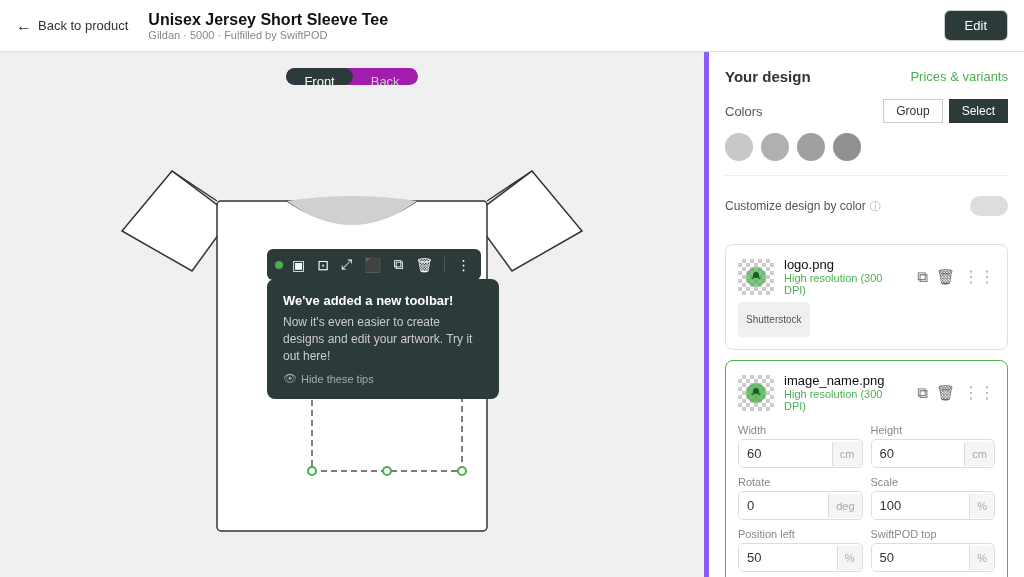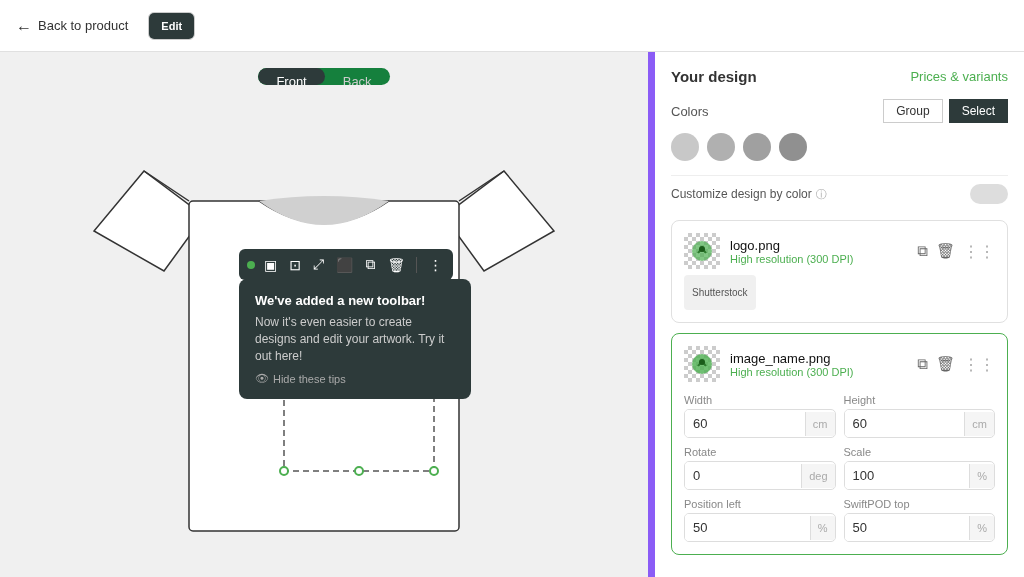--- a/index.html
+++ b/index.html
@@ -6,64 +6,64 @@
     body { font-family: -apple-system, BlinkMacSystemFont, 'Segoe UI', sans-serif; font-size: 13px; background: #f5f5f5; color: #333; display: flex; flex-direction: column; height: 577px; overflow: hidden; }
 
     
     .top-nav { background: #fff; border-bottom: 1px solid #e0e0e0; padding: 0 16px; height: 52px; display: flex; align-items: center; gap: 20px; flex-shrink: 0; }
     .back-btn { display: flex; align-items: center; gap: 6px; color: #333; font-size: 13px; cursor: pointer; text-decoration: none; white-space: nowrap; }
     .back-arrow { font-size: 16px; }
     .product-info { display: flex; flex-direction: column; flex: 1; }
     .product-title { font-size: 16px; font-weight: 600; color: #111; }
     .product-meta { font-size: 11px; color: #888; }
     .edit-preview-toggle { display: flex; border: 1px solid #ccc; border-radius: 6px; overflow: hidden; }
-    .toggle-btn { padding: 7px 12px; font-size: 11px; cursor: pointer; border: none; background: #fff; color: #333; font-weight: bold; }
+    .toggle-btn { padding: 7px 20px; font-size: 13px; cursor: pointer; border: none; background: #fff; color: #333; }
     .toggle-btn.active { background: #2d3a3a; color: #fff; }
 
     
     .main-content { display: flex; flex: 1; overflow: hidden; }
 
     
     .canvas-area { flex: 1; background: #f0f0f0; display: flex; flex-direction: column; align-items: center; padding: 16px; position: relative; overflow: hidden; }
-    .view-toggle { display: flex; background: #15803d; border-radius: 20px; overflow: hidden; margin-bottom: 16px; }
+    .view-toggle { display: flex; background: #a21caf; border-radius: 20px; overflow: hidden; margin-bottom: 16px; }
     .view-btn { padding: 6px 18px; font-size: 13px; cursor: pointer; border: none; background: transparent; color: #fff; border-radius: 20px; }
     .view-btn.active { background: #2d3a3a; }
     .view-btn.inactive { background: transparent; color: #ccc; }
 
     
     .tshirt-container { position: relative; width: 480px; height: 460px; }
 
     
     .design-toolbar { position: absolute; top: 148px; left: 155px; background: #2d3a3a; border-radius: 6px; padding: 5px 8px; display: flex; align-items: center; gap: 6px; z-index: 10; }
     .toolbar-green-dot { width: 8px; height: 8px; background: #4caf50; border-radius: 50%; }
     .toolbar-icon { color: #fff; font-size: 14px; cursor: pointer; padding: 2px 3px; }
     .toolbar-separator { width: 1px; height: 16px; background: #555; margin: 0 2px; }
 
     
     .tooltip-box { position: absolute; top: 178px; left: 155px; background: #2d3a3a; color: #fff; border-radius: 8px; padding: 14px 16px; width: 232px; z-index: 10; font-size: 12px; }
     .tooltip-title { font-weight: 700; font-size: 13px; margin-bottom: 6px; }
     .tooltip-text { color: #ccc; line-height: 1.4; margin-bottom: 8px; }
     .tooltip-hide { color: #aaa; font-size: 11px; cursor: pointer; display: flex; align-items: center; gap: 4px; }
 
     
-    .right-panel { width: 376px; background: #fff; border-left: 7px solid #8b5cf6; overflow-y: auto; padding: 16px; flex-shrink: 0; }
+    .right-panel { width: 320px; background: #fff; border-left: 5px solid #8b5cf6; overflow-y: auto; padding: 16px; flex-shrink: 0; }
     .panel-header { display: flex; justify-content: space-between; align-items: center; margin-bottom: 14px; }
     .panel-title { font-size: 15px; font-weight: 600; }
     .prices-link { color: #4caf50; font-size: 13px; cursor: pointer; }
 
     
     .section-header { display: flex; justify-content: space-between; align-items: center; margin-bottom: 10px; }
     .section-title { font-size: 13px; font-weight: 500; color: #555; }
     .btn-small { padding: 4px 12px; font-size: 12px; border: 1px solid #ccc; border-radius: 0; background: #fff; cursor: pointer; color: #333; }
     .btn-small.active { background: #2d3a3a; color: #fff; border-color: #2d3a3a; }
 
     .color-swatches { display: flex; gap: 8px; margin-bottom: 14px; }
     .color-swatch { width: 28px; height: 28px; border-radius: 50%; cursor: pointer; }
 
-    .customize-row { display: flex; justify-content: space-between; padding: 8px 0; border-top: 1px solid #eee; margin-bottom: 8px; }
+    .customize-row { display: flex; justify-content: space-between; padding: 20px 0; border-top: 1px solid #eee; margin-bottom: 8px; }
     .customize-label { font-size: 12px; color: #555; display: flex; align-items: center; gap: 4px; }
     .info-icon { color: #aaa; font-size: 11px; }
     .toggle-switch { width: 38px; height: 20px; background: #ccc; border-radius: 10px; position: relative; cursor: pointer; }
     .toggle-switch.off { background: #ddd; }
 
     
     .design-item { border: 1.5px solid #e0e0e0; border-radius: 8px; padding: 12px; margin-bottom: 10px; }
     .design-item.active { border-color: #4caf50; }
     .design-item-header { display: flex; align-items: center; gap: 10px; }
     .design-thumb { width: 36px; height: 36px; background: repeating-conic-gradient(#ccc 0% 25%, #fff 0% 50%) 0 0 / 8px 8px; border-radius: 4px; flex-shrink: 0; display: flex; align-items: center; justify-content: center; overflow: hidden; }
@@ -85,20 +85,24 @@
     .field-unit { font-size: 11px; color: #aaa; background: #f5f5f5; padding: 6px 7px; border-left: 1px solid #ddd; white-space: nowrap; }
   </style>
 </head>
 <body>
 
 <div class="top-nav">
   <a class="back-btn">
     <span class="back-arrow">←</span>
     <span>Back to product</span>
   </a>
+  <div class="product-info">
+    <span class="product-title">Unisex Jersey Short Sleeve Tee</span>
+    <span class="product-meta">Gildan · 5000 · Fulfilled by SwiftPOD</span>
+  </div>
   <div class="edit-preview-toggle">
     <button class="toggle-btn active">Edit</button>
   </div>
 </div>
 
 <div class="main-content">
 
   <div class="canvas-area">
     <div class="view-toggle">
       <button class="view-btn active">Front</button>

